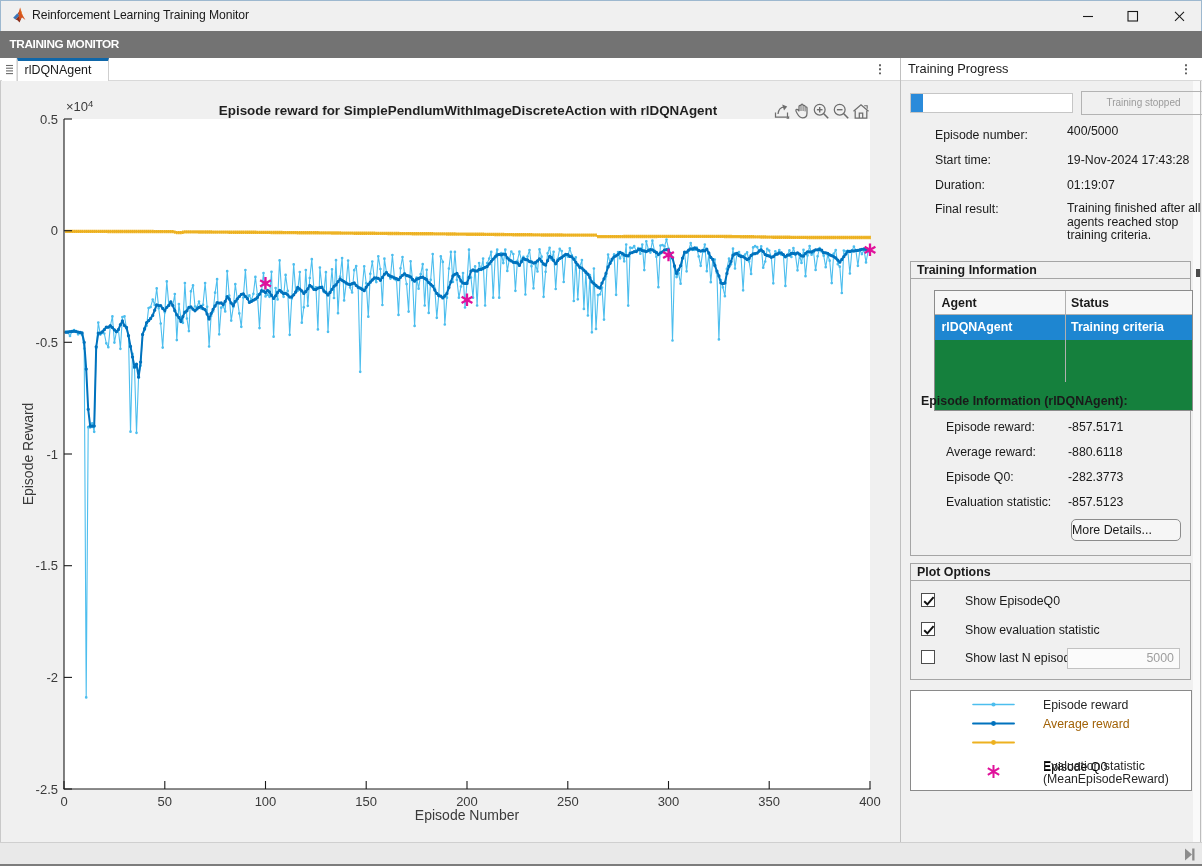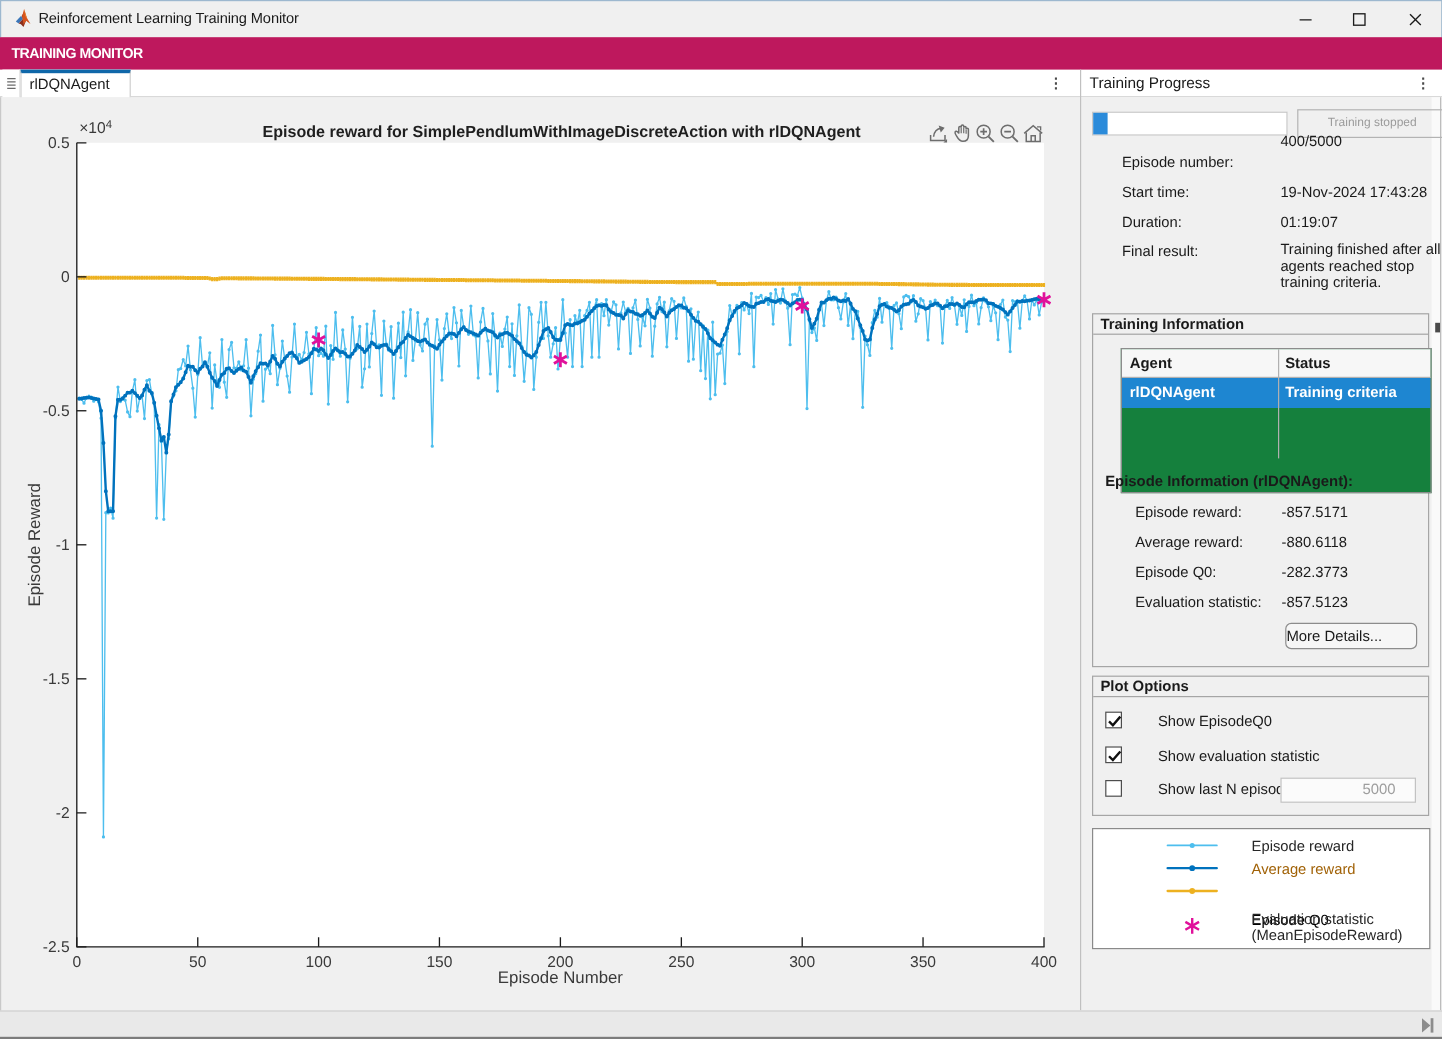--- a/index.html
+++ b/index.html
@@ -27,21 +27,21 @@
   </svg>
   <div class="abs" style="left:31px;top:7px;font-size:12.2px;letter-spacing:-0.1px">Reinforcement Learning Training Monitor</div>
   <svg class="abs" style="left:1071px;top:0" width="131" height="30" viewBox="0 0 131 30" stroke="#1a1a1a" stroke-width="1.1" fill="none">
     <line x1="11" y1="15.5" x2="21" y2="15.5"></line>
     <rect x="56" y="10.5" width="9.5" height="9.5"></rect>
     <line x1="103" y1="10.8" x2="112" y2="19.8"></line>
       <line x1="112" y1="10.8" x2="103" y2="19.8"></line>
   </svg>
 </div>
 
-<div class="abs" style="left:0;top:31px;width:1202px;height:37px;background:#be185d">
+<div class="abs" style="left:0;top:31px;width:1202px;height:37px;background:#737373">
   <div class="abs" style="left:9.5px;top:0;height:27px;line-height:26px;color:#fff;font-size:11.8px;font-weight:bold;letter-spacing:-0.4px">TRAINING MONITOR</div>
 </div>
 
 <div class="abs" style="left:0;top:58px;width:900px;height:23px;background:#fff;border-bottom:1px solid #d9d9d9"></div>
 <div class="abs" style="left:900px;top:58px;width:302px;height:23px;background:#fff;border-bottom:1px solid #d9d9d9"></div>
 <div class="abs" style="left:2px;top:58px;width:15px;height:23px;background:#fff;border-right:1px solid #e3e3e3;color:#5a5a5a">
   <svg class="abs" style="left:3px;top:6px" width="9" height="11" viewBox="0 0 9 11" stroke="#6a6a6a" stroke-width="1.1">
     <line x1="1" y1="1.5" x2="8" y2="1.5"></line>
       <line x1="1" y1="4.2" x2="8" y2="4.2"></line>
     <line x1="1" y1="6.9" x2="8" y2="6.9"></line>
@@ -144,21 +144,21 @@
 
 <div class="abs" style="left:1193px;top:81px;width:8px;height:761px;background:#fafafa;border-right:1px solid #bdbdbd"></div>
 <div class="abs" style="left:1196px;top:269px;width:4px;height:8px;background:#4a4a4a"></div>
 
 <div class="abs" style="left:910px;top:93px;width:163px;height:20px;background:#fff;border:1px solid #c6c6c6">
   <div class="abs" style="left:0;top:0;width:12px;height:18px;background:#2B8BDA"></div>
 </div>
 <div class="abs" style="left:1081px;top:91px;width:125px;height:24px;border:1px solid #b3b3b3;border-radius:0;color:#9b9b9b;font-size:10px;text-align:center;line-height:22px">Training stopped</div>
 
 <div class="abs lbl" style="left:910px;top:128px">Episode number:</div>
-<div class="abs lbl" style="left:1042px;top:111px">400/5000</div>
+<div class="abs lbl" style="left:1042px;top:124px">400/5000</div>
 <div class="abs lbl" style="left:910px;top:153px">Start time:</div>
 <div class="abs lbl" style="left:1042px;top:153px">19-Nov-2024 17:43:28</div>
 <div class="abs lbl" style="left:910px;top:178px">Duration:</div>
 <div class="abs lbl" style="left:1042px;top:178px">01:19:07</div>
 <div class="abs lbl" style="left:910px;top:202px">Final result:</div>
 <div class="abs lbl" style="left:1042px;top:202px;width:152px;line-height:13.6px">Training finished after all agents reached stop training criteria.</div>
 
 <div class="panel" style="top:261px;height:295px">
   <div class="ph">Training Information</div>
 </div>
@@ -192,21 +192,21 @@
   </div>
 <div class="abs lbl" style="left:940px;top:594px">Show EpisodeQ0</div>
 <div class="cb" style="left:921px;top:621.5px">
     <svg width="16" height="16" viewBox="0 0 16 16">
       <path d="M3.2 8.2 L6.4 11.4 L12.6 4.2" stroke="#111" stroke-width="2" fill="none"></path>
     </svg>
   </div>
 <div class="abs lbl" style="left:940px;top:622.5px">Show evaluation statistic</div>
 <div class="cb" style="left:921px;top:650px"></div>
 <div class="abs lbl" style="left:940px;top:651px">Show last N episodes</div>
-<div class="abs" style="left:1067px;top:647.5px;width:113px;height:21px;background:#fbfbfb;border:1px solid #c2c2c2;color:#9e9e9e;font-size:12.4px;text-align:right;line-height:19px;padding-right:16px">5000</div>
+<div class="abs" style="left:1067px;top:647.5px;width:113px;height:21px;background:#fbfbfb;border:1px solid #c2c2c2;color:#9e9e9e;font-size:12.4px;text-align:right;line-height:19px;padding-right:5px">5000</div>
 
 <div class="abs" style="left:910px;top:690px;width:282px;height:101px;background:#fff;border:1px solid #8a8a8a"></div>
 
 <svg class="abs" style="left:910px;top:690px" width="282" height="101" viewBox="0 0 282 101">
   <g stroke-linecap="round">
     <line x1="63" y1="14.5" x2="104" y2="14.5" stroke="#4DBEEE" stroke-width="1.6"></line>
     <line x1="63" y1="33.5" x2="104" y2="33.5" stroke="#0072BD" stroke-width="1.9"></line>
     <line x1="63" y1="52.5" x2="104" y2="52.5" stroke="#EDB120" stroke-width="1.9"></line>
     <circle cx="83.5" cy="14.5" r="2.1" fill="#4DBEEE" stroke="none"></circle>
     <circle cx="83.5" cy="33.5" r="2.4" fill="#0072BD" stroke="none"></circle>

